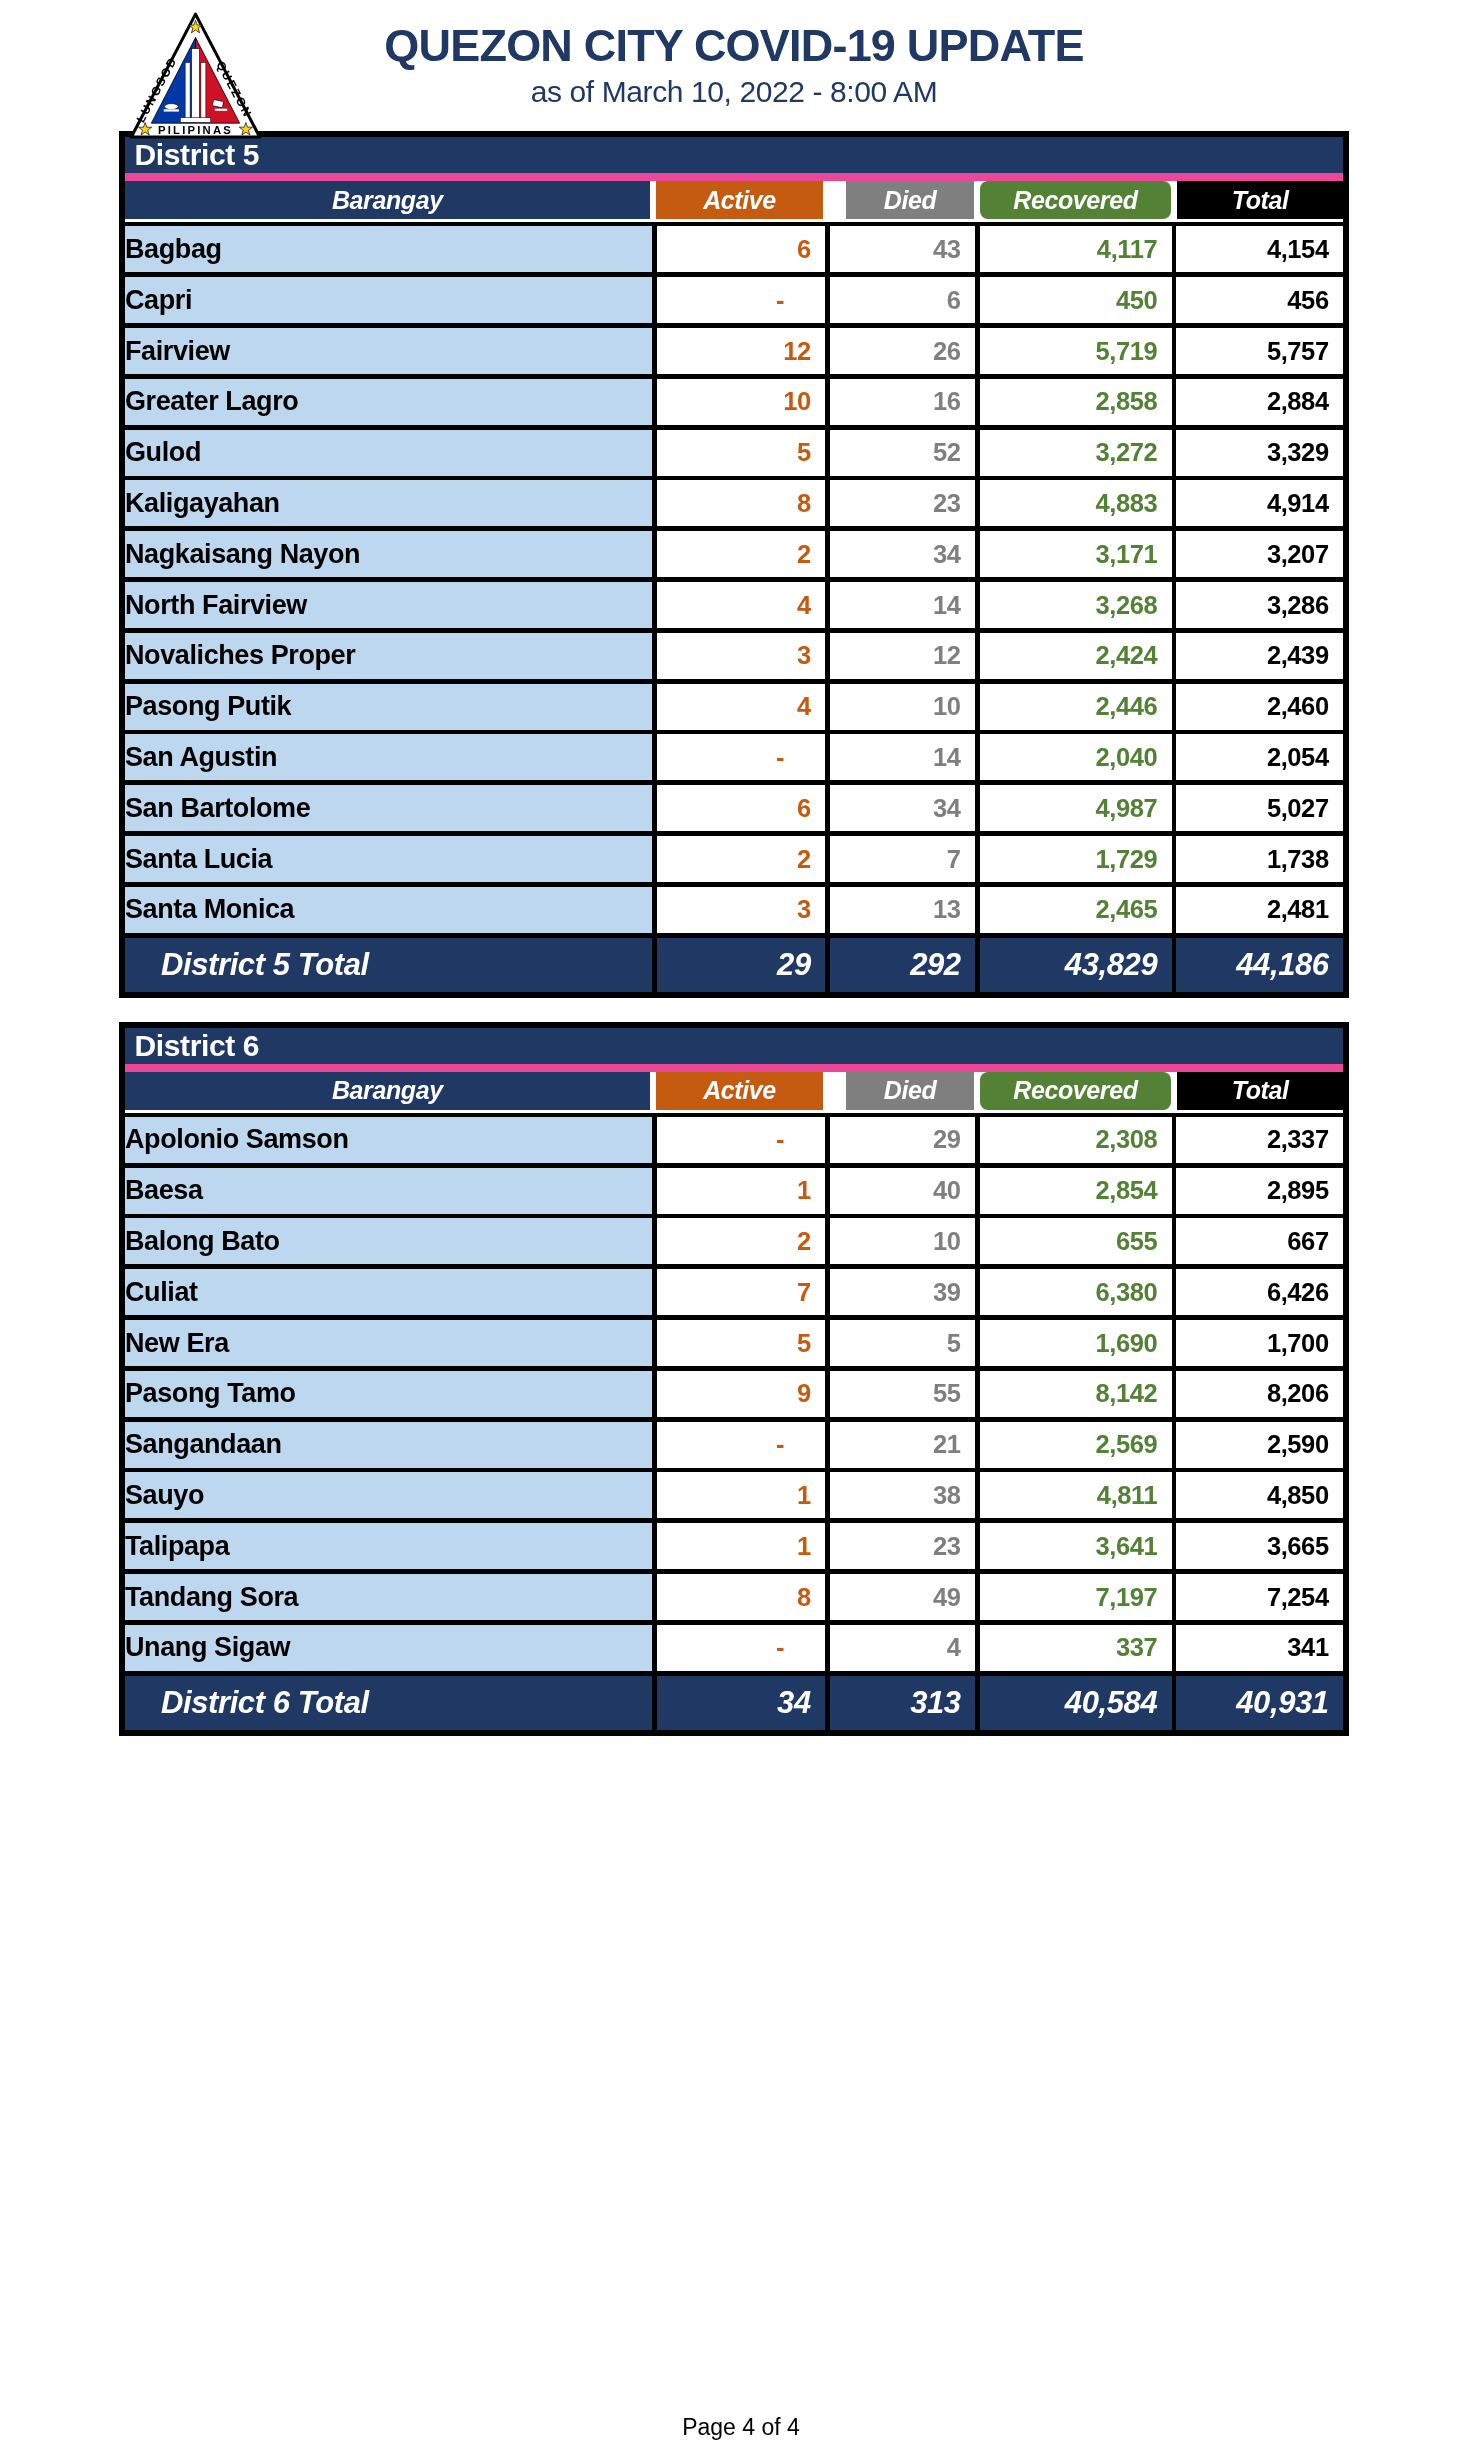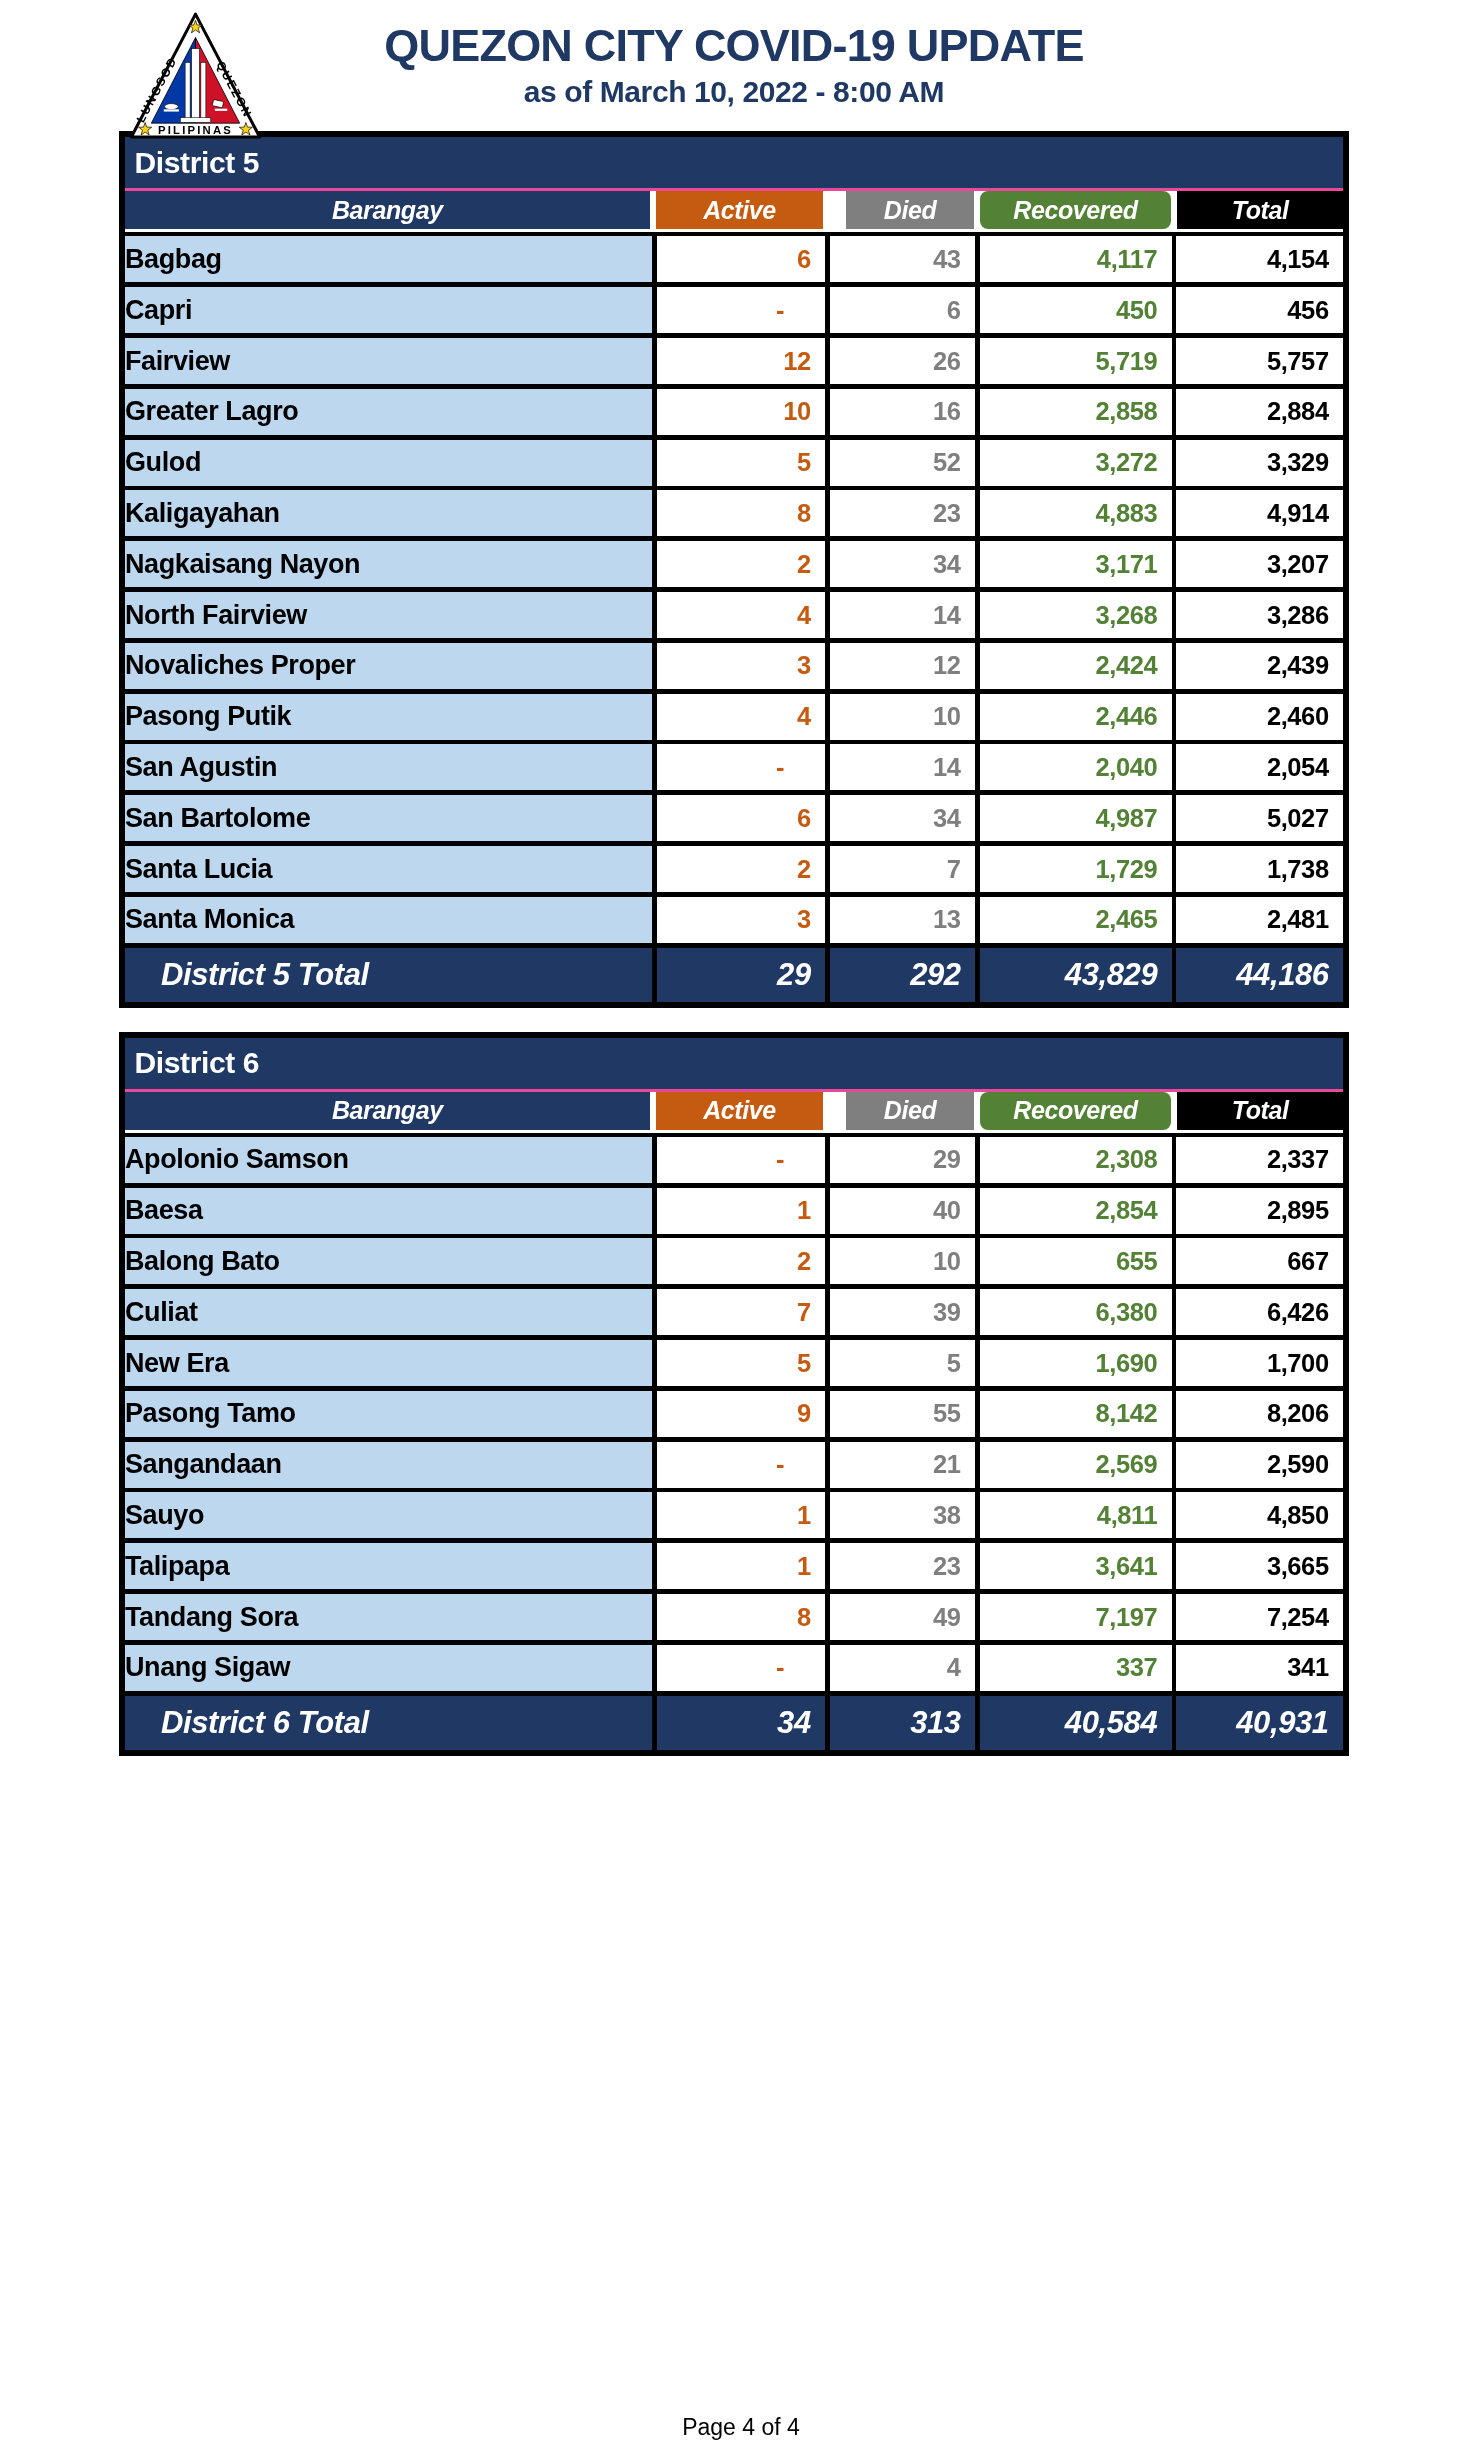--- a/index.html
+++ b/index.html
@@ -13,27 +13,27 @@
     font-family:"Liberation Sans", sans-serif;
   }
   
   .page-header{position:relative; padding-top:21px;}
   .logo{position:absolute; left:124px; top:9.6px; width:143px; height:138px;}
   .titles{margin-left:119px; width:1230px; text-align:center;}
   .page-title{
     color:var(--navy); font-size:45px; font-weight:bold; letter-spacing:-0.8px; line-height:1.1;
   }
   .page-subtitle{
-    color:var(--navy); font-size:30px; font-weight:bold; margin-top:4.8px; letter-spacing:-0.4px;
+    color:var(--navy); font-size:30px; font-weight:normal; margin-top:4.8px; letter-spacing:-0.4px;
   }
   
   .tables{margin-left:119px; width:1230px; margin-top:22px;}
   .district-table{border:6.4px solid #000; background:#fff; margin-bottom:24px;}
   .district-band{
-    background:var(--navy); border-bottom:3px solid #ec4899; height:54px;
+    background:var(--navy); border-bottom:8px solid #ec4899; height:44px;
     display:flex; align-items:center; padding-left:9.6px;
   }
   .district-label{color:#fff; font-size:30px; font-weight:bold; letter-spacing:-0.4px;}
   .colhdr{
     display:grid; grid-template-columns:44fr 14fr 12.1fr 16fr 13.9fr;
     gap:6.4px; background:#fff; padding-bottom:3.2px;
   }
   .colhdr-cell{
     height:38px; display:flex; align-items:center; justify-content:center;
     color:#fff; font-weight:bold; font-style:italic; font-size:25px; letter-spacing:-0.4px;

